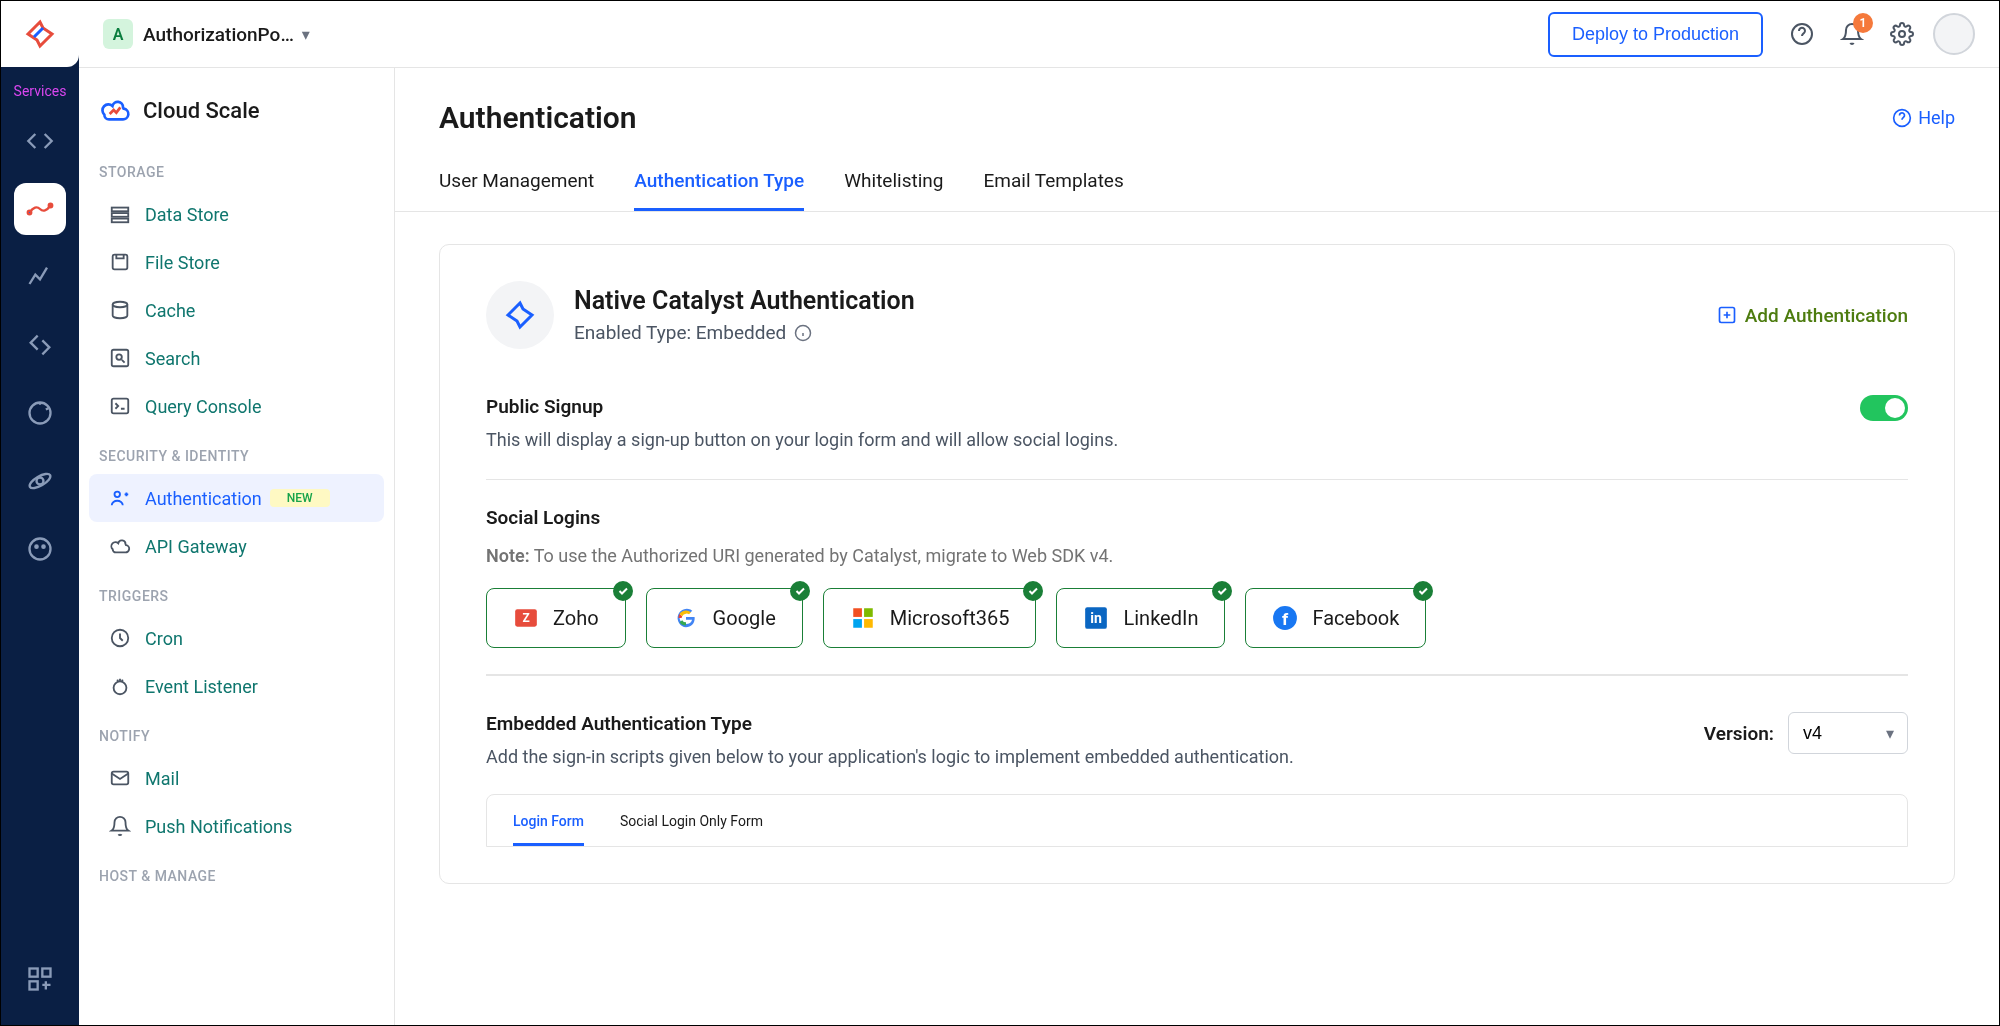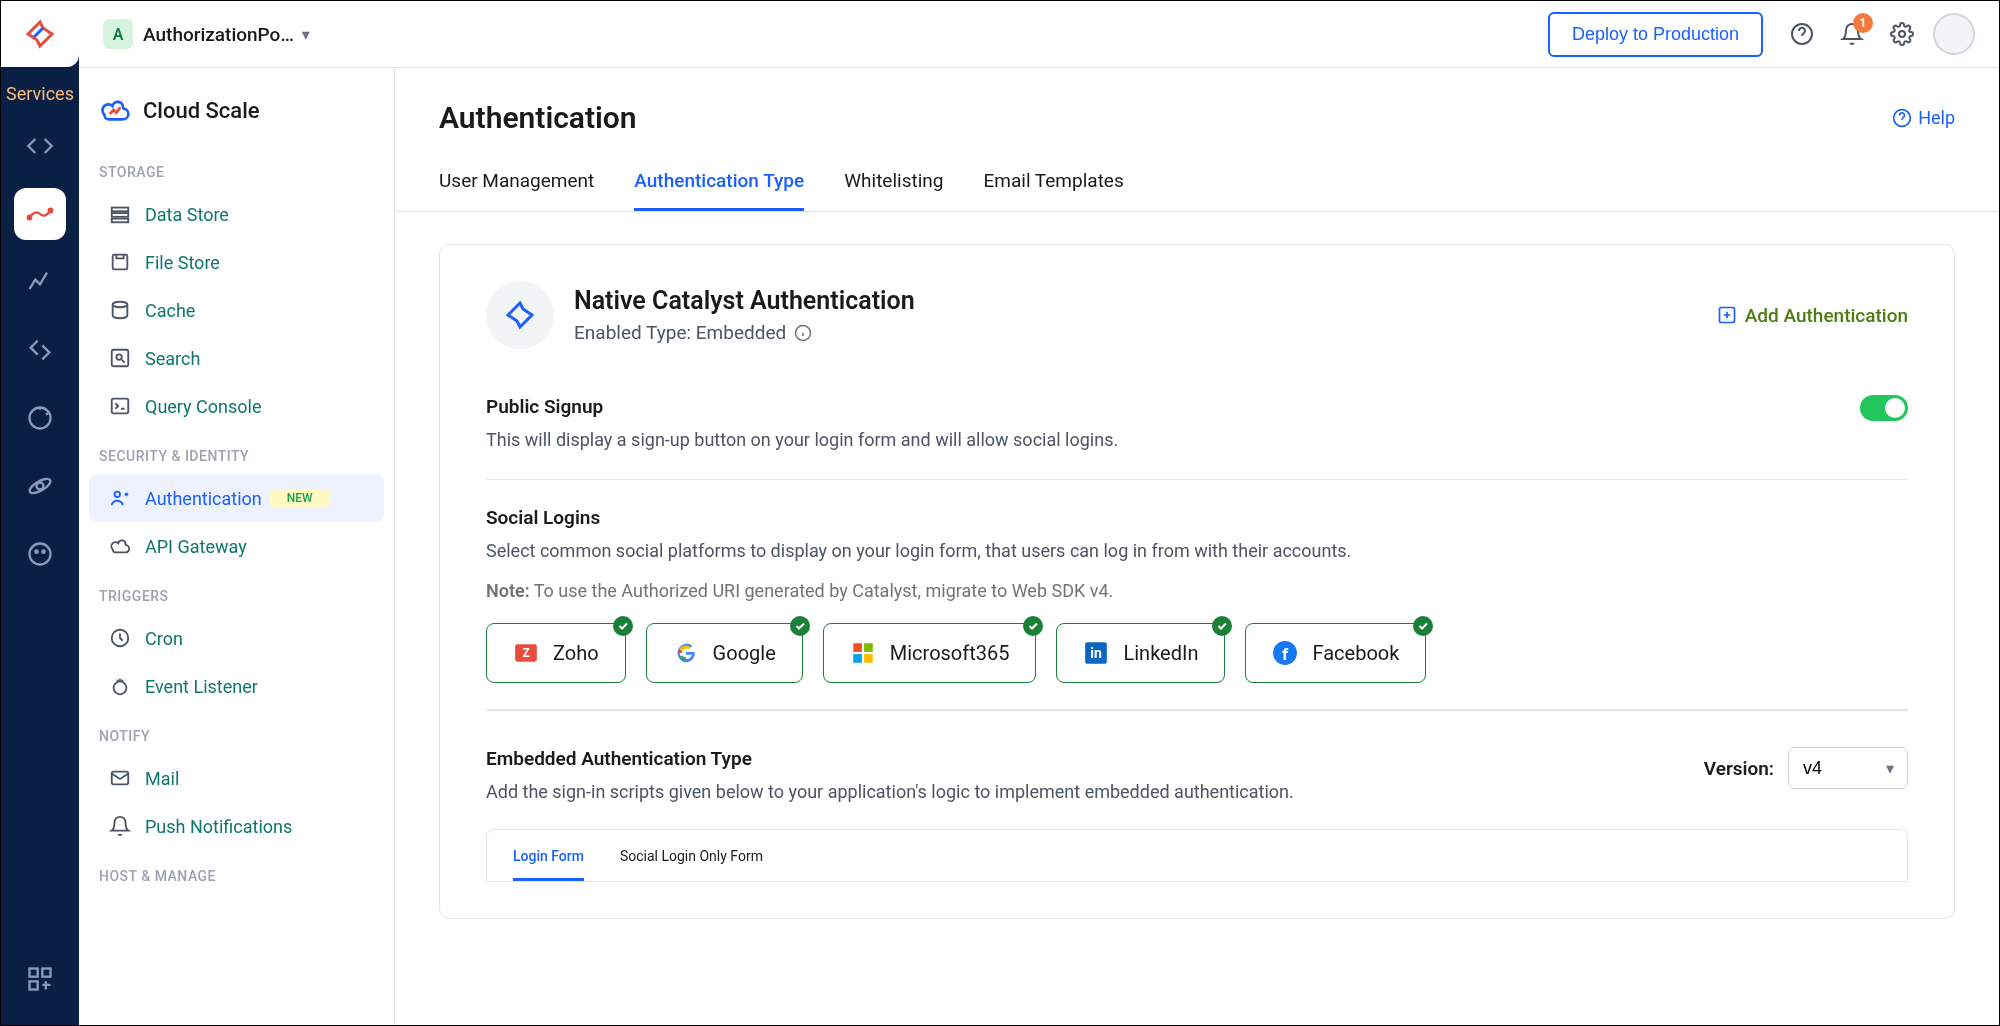--- a/index.html
+++ b/index.html
@@ -1,21 +1,21 @@
 <!DOCTYPE html>
 <html><head>
 <meta charset="utf-8">
 <style>
 * { box-sizing: border-box; margin: 0; padding: 0; }
 body { font-family: -apple-system, BlinkMacSystemFont, "Segoe UI", Roboto, sans-serif; background: #fff; color: #1a1a1a; overflow: hidden; }
 .app { display: flex; width: 2000px; height: 1026px; border: 1px solid #000; }
 .rail { width: 78px; background: #0a1f44; display: flex; flex-direction: column; align-items: center; padding-top: 0; position: relative; }
 .rail-logo { width: 100%; height: 66px; background: #fff; display: flex; align-items: center; justify-content: center; border-bottom-right-radius: 12px; }
 .rail-logo svg { width: 36px; height: 36px; }
-.rail-services { color: #fdba74; font-size: 18px; margin-top: 16px; margin-bottom: 16px; }
+.rail-services { color: #d946ef; font-size: 14px; margin-top: 16px; margin-bottom: 16px; }
 .rail-item { width: 52px; height: 52px; display: flex; align-items: center; justify-content: center; border-radius: 12px; margin-bottom: 16px; cursor: pointer; }
 .rail-item.active { background: #fff; }
 .rail-item svg { width: 28px; height: 28px; }
 .rail-bottom { margin-top: auto; margin-bottom: 20px; }
 .sidebar { width: 316px; background: #fff; border-right: 1px solid #e5e5e5; overflow-y: auto; }
 .top-bar { height: 67px; border-bottom: 1px solid #e5e5e5; display: flex; align-items: center; padding: 0 24px; }
 .project-badge { width: 30px; height: 30px; border-radius: 6px; background: #d4f4dd; color: #0a7d3e; font-weight: 600; display: flex; align-items: center; justify-content: center; font-size: 16px; margin-right: 10px; }
 .project-name { font-size: 19px; font-weight: 500; color: #1a1a1a; margin-right: 8px; }
 .dropdown-caret { color: #6b7280; }
 .spacer { flex: 1; }
@@ -313,21 +313,20 @@
                 <div class="section-text">
                   <div class="section-title">Public Signup</div>
                   <div class="section-desc">This will display a sign-up button on your login form and will allow social logins.</div>
                 </div>
                 <div class="toggle"></div>
               </div>
             </div>
 
             <div class="section">
               <div class="section-title">Social Logins</div>
-              <div class="section-desc">Select common social platforms to display on your login form, that users can log in from with their accounts.</div>
               <div class="note-line"><span class="note-bold">Note:</span><span> To use the Authorized URI generated by Catalyst, migrate to Web SDK v4.</span></div>
               <div class="social-row">
                 <div class="social-card">
                   <div class="social-check">
                       <svg viewBox="0 0 24 24" fill="none" stroke="#fff" stroke-width="4">
                         <path d="M5 12l5 5L20 7"></path>
                       </svg>
                     </div>
                   <span class="social-icon">
                       <svg viewBox="0 0 24 24">

